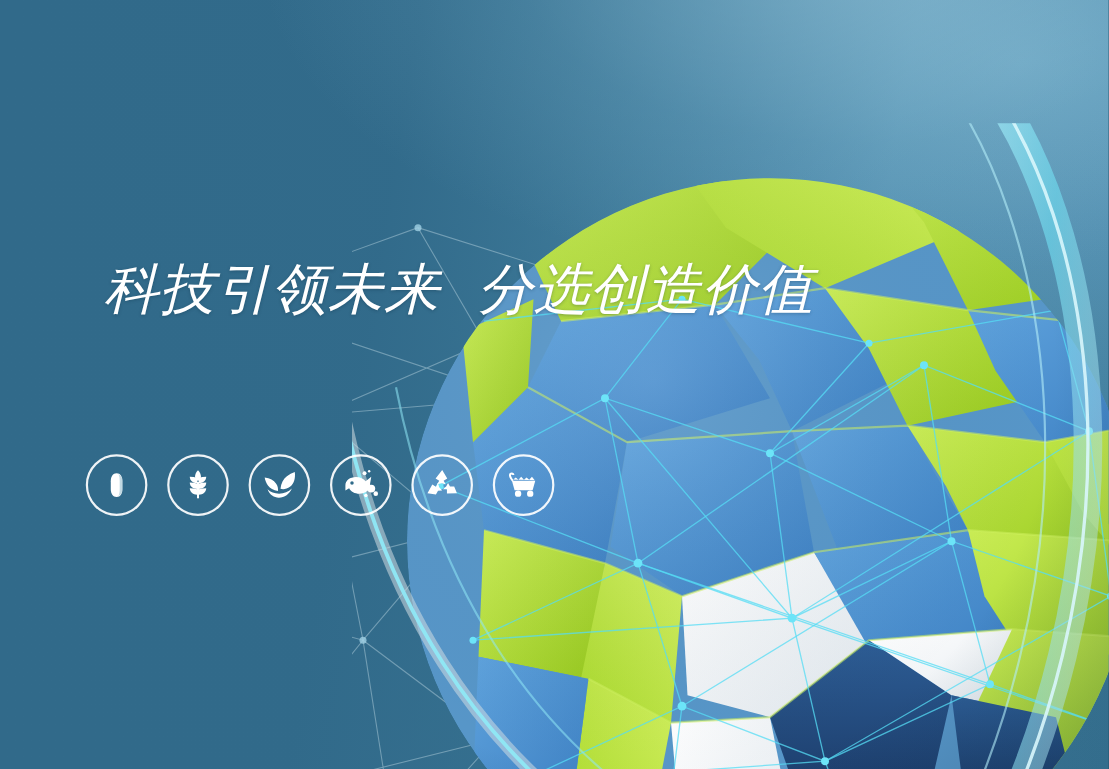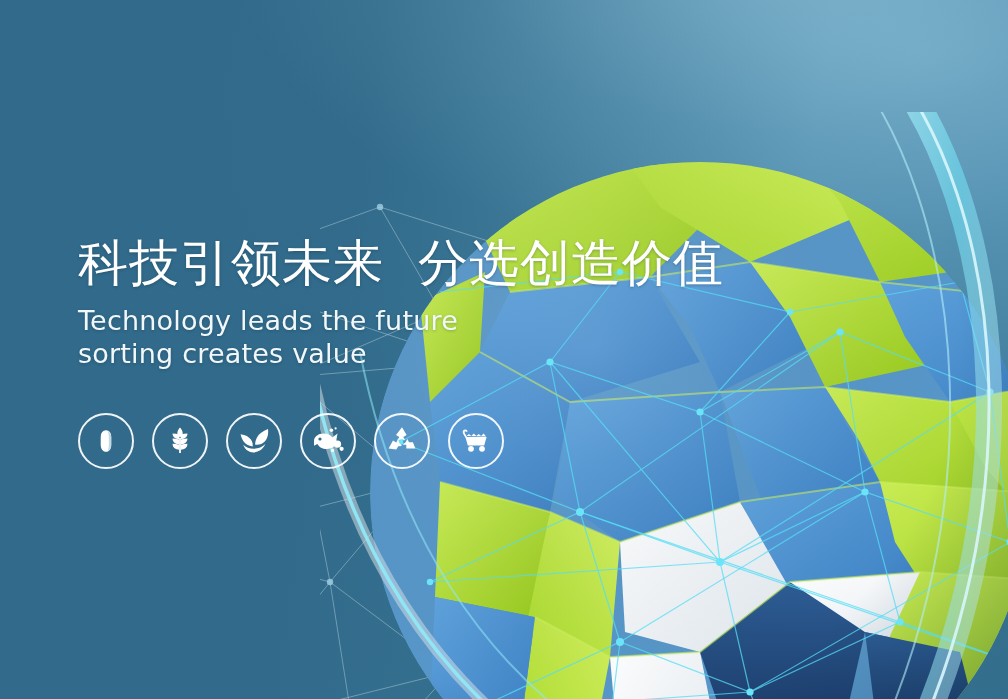--- a/index.html
+++ b/index.html
@@ -41,23 +41,24 @@
     top: 112px;
     width: 760px;
     height: 760px;
     pointer-events: none;
   }
   .globe-wrap svg { display: block; width: 100%; height: 100%; }
 
   
   .content {
     position: absolute;
-    left: 78px;
+    left: 94px;
     top: 236px;
     width: 700px;
+    font-style: italic;
   }
   .headline {
     color: #ffffff;
     font-size: 50px;
     line-height: 1.08;
     font-weight: 400;
     letter-spacing: 1px;
     white-space: nowrap;
     text-shadow: 0 1px 3px rgba(10,40,60,0.30);
   }
@@ -277,24 +278,20 @@
         <path d="M560 -60 C 690 90, 720 420, 560 700" stroke="#d8f6fc" stroke-width="3" stroke-opacity="0.9"></path>
         <path d="M520 -60 C 650 90, 682 420, 522 700" stroke="#b2ecf8" stroke-width="2" stroke-opacity="0.6"></path>
       </g>
     </svg>
   </div>
 
   <div class="content">
     <div class="headline">
       <span>科技引领未来</span><span class="gap"></span><span>分选创造价值</span>
     </div>
-    <div class="subline">
-      <div>Technology leads the future</div>
-      <div>sorting creates value</div>
-    </div>
   </div>
 
   <div class="icon-row">
 
     <div class="icon-badge" title="grain">
       <svg width="30" height="30" viewBox="0 0 30 30">
         <path fill="#ffffff" d="M15 4.2c3.4 0 5.3 3.0 5.3 7.2v7.1c0 4.2-1.9 7.3-5.3 7.3s-5.3-3.1-5.3-7.3v-7.1C9.7 7.2 11.6 4.2 15 4.2z"></path>
         <path fill="#8fb9cc" fill-opacity="0.55" d="M16.6 5.0c2.4 1.0 3.7 3.6 3.7 6.4v7.1c0 2.9-1.3 5.6-3.7 6.6 1.0-2.0 1.2-4.3 1.2-6.6v-7.1c0-2.3-0.2-4.5-1.2-6.4z"></path>
       </svg>
     </div>

